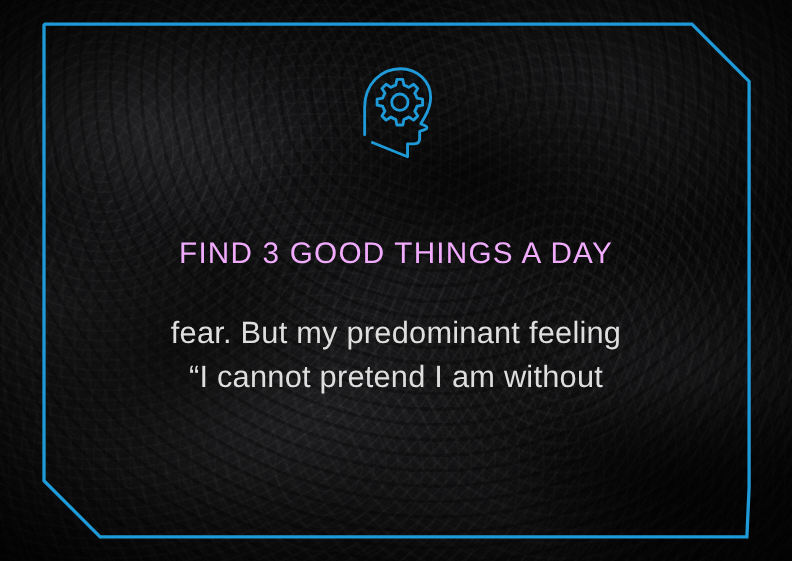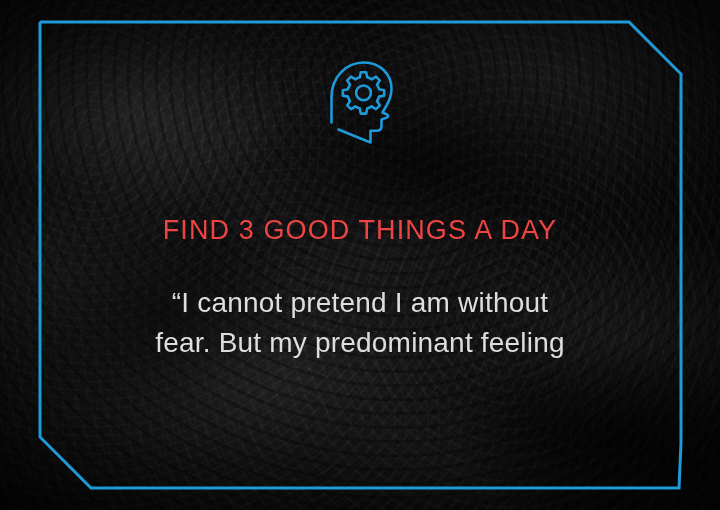--- a/index.html
+++ b/index.html
@@ -89,21 +89,21 @@
   #headline {
     position: absolute;
     left: 0;
     right: 0;
     top: 214px;
     text-align: center;
     font-size: 27px;
     line-height: 32px;
     letter-spacing: 1.1px;
     font-weight: 400;
-    color: #ef4444;
+    color: #f0abfc;
     white-space: nowrap;
     font-stretch: condensed;
   }
 
   #quote {
     position: absolute;
     left: 50%;
     transform: translateX(-50%);
     top: 283px;
     width: 480px;
@@ -142,18 +142,18 @@
 
         <path d="M44.8 16.2 L50.2 16.2 L51.2 21.3 C52.8 21.8 54.3 22.5 55.6 23.4 L60 20.6 L63.8 24.4 L61 28.8 C61.9 30.1 62.6 31.6 63.1 33.2 L68.2 34.2 L68.2 39.6 L63.1 40.6 C62.6 42.2 61.9 43.7 61 45 L63.8 49.4 L60 53.2 L55.6 50.4 C54.3 51.3 52.8 52 51.2 52.5 L50.2 57.6 L44.8 57.6 L43.8 52.5 C42.2 52 40.7 51.3 39.4 50.4 L35 53.2 L31.2 49.4 L34 45 C33.1 43.7 32.4 42.2 31.9 40.6 L26.8 39.6 L26.8 34.2 L31.9 33.2 C32.4 31.6 33.1 30.1 34 28.8 L31.2 24.4 L35 20.6 L39.4 23.4 C40.7 22.5 42.2 21.8 43.8 21.3 Z"></path>
 
         <circle cx="47.5" cy="36.9" r="7.4"></circle>
       </g>
     </svg>
 
     <div id="headline">FIND 3 GOOD THINGS A DAY</div>
 
     <div id="quote">
+      <span class="qline">fear. But my predominant feeling</span>
       <span class="qline">“I cannot pretend I am without</span>
-      <span class="qline">fear. But my predominant feeling</span>
     </div>
 
   </div>
 </div>
 
 </body></html>

